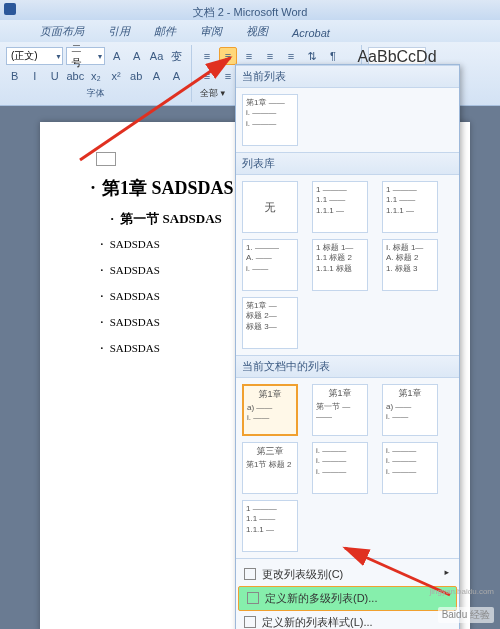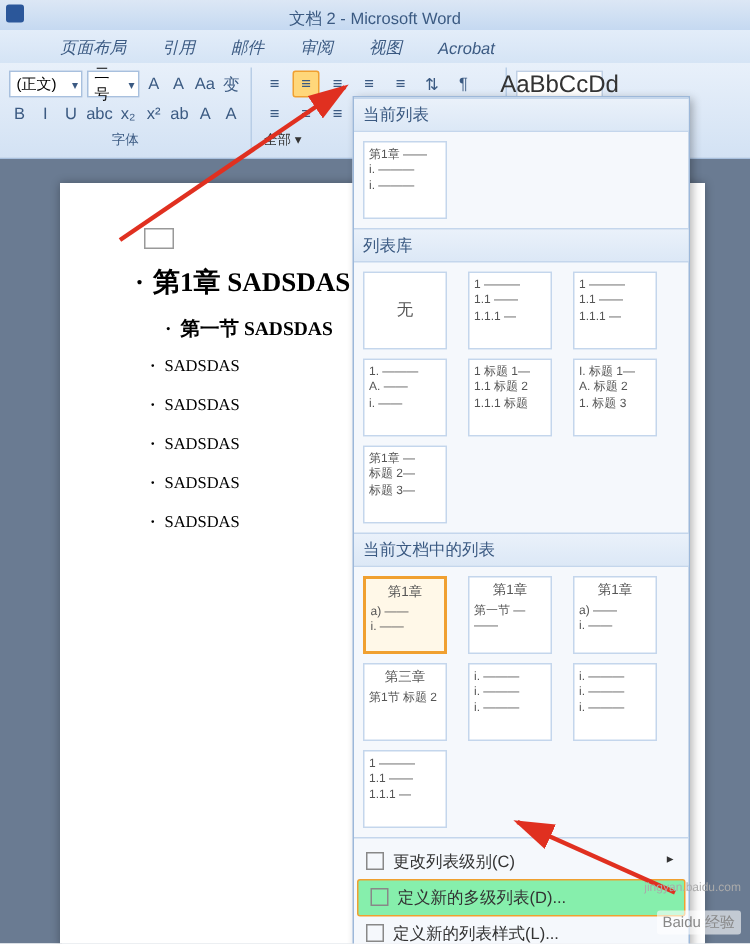--- a/index.html
+++ b/index.html
@@ -53,21 +53,21 @@
 <div class="tabs">
   <div>页面布局</div>
   <div>引用</div>
   <div>邮件</div>
   <div>审阅</div>
   <div>视图</div>
   <div>Acrobat</div>
 </div>
 
 <div class="ribbon">
-  <div class="rgroup" style="width:168px">
+  <div class="rgroup" style="width:192px">
     <div class="rrow">
       <div class="sel" style="width:60px">(正文)</div>
       <div class="sel" style="width:40px">二号</div>
       <div class="btn">A</div>
       <div class="btn">A</div>
       <div class="btn">Aa</div>
       <div class="btn">变</div>
     </div>
     <div class="rrow">
       <div class="btn">B</div>

